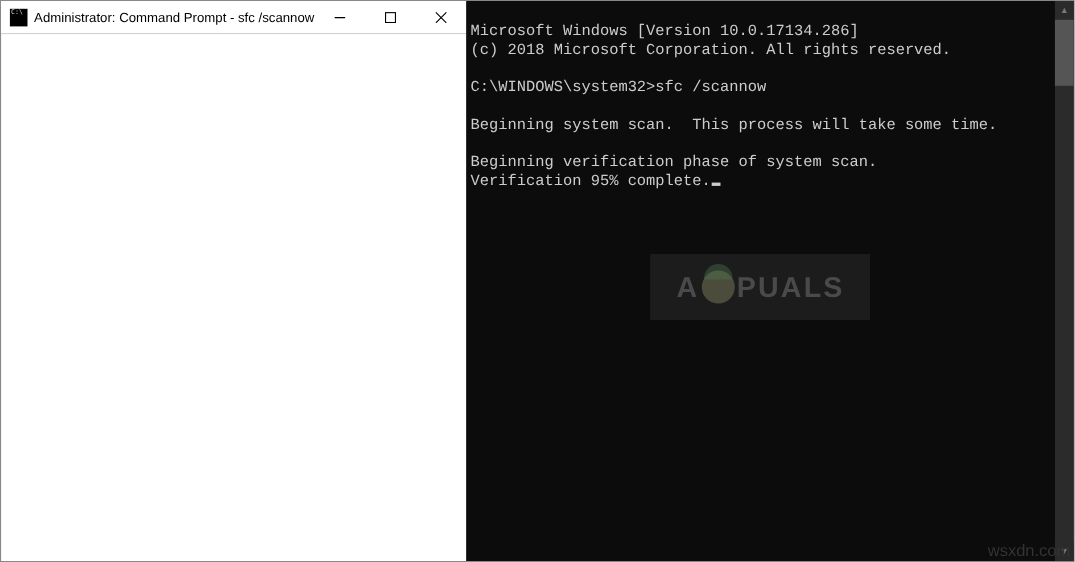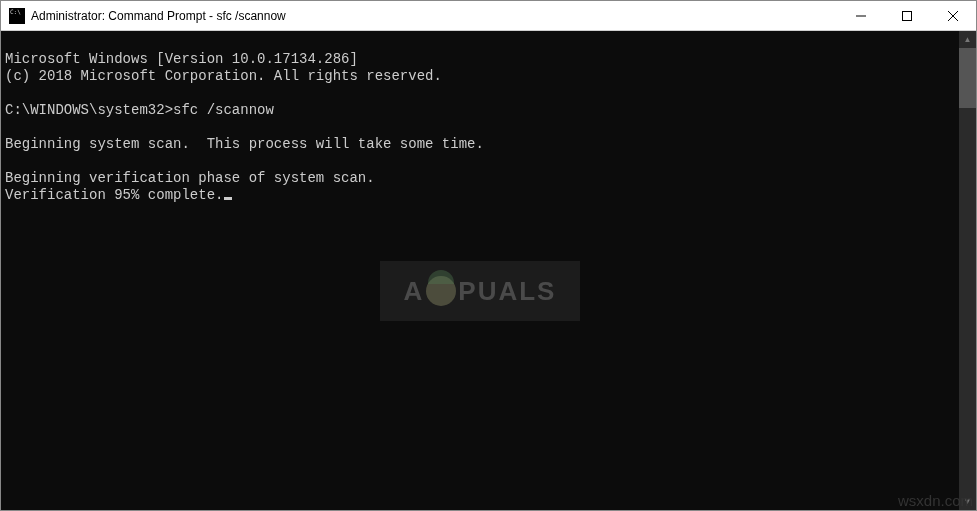--- a/index.html
+++ b/index.html
@@ -14,21 +14,21 @@
       font-family: "Segoe UI", Tahoma, sans-serif;
       overflow: hidden;
       position: relative;
     }
     .window {
       width: 977px;
       height: 511px;
       background: #fff;
       border: 1px solid #888;
       display: flex;
-      flex-direction: column;
+      flex-direction: row;
     }
     .titlebar {
       height: 30px;
       background: #fff;
       display: flex;
       align-items: center;
       border-bottom: 1px solid #d0d0d0;
       user-select: none;
     }
     .titlebar-icon {

